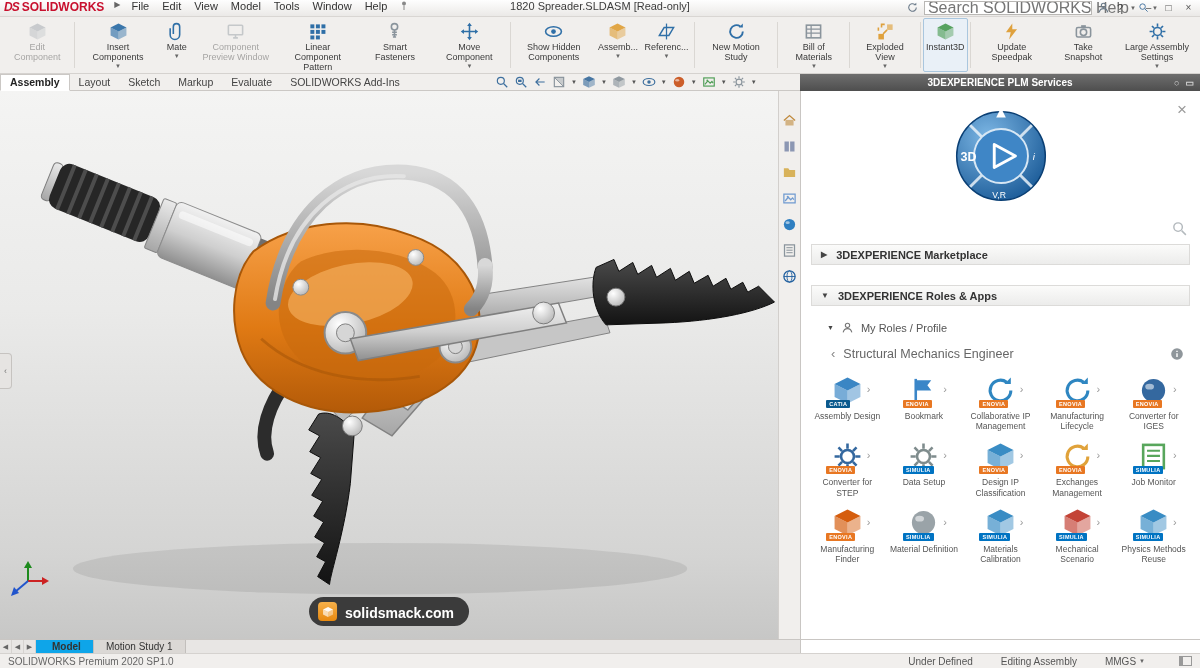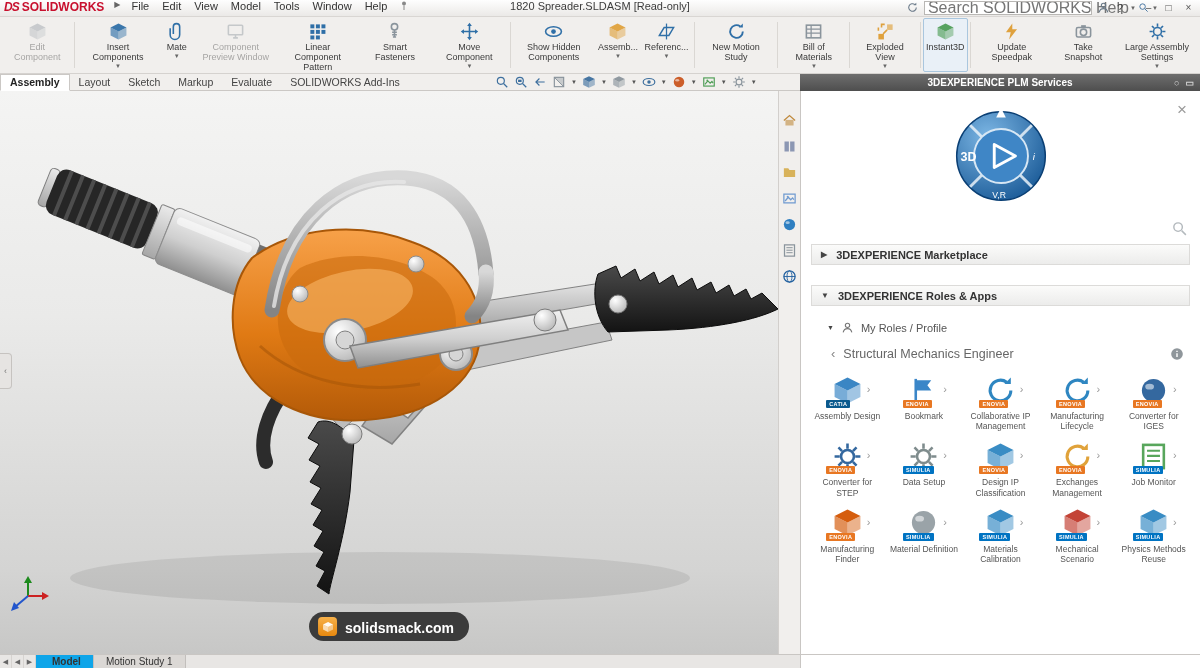--- a/index.html
+++ b/index.html
@@ -814,14 +814,25 @@
   <div class="bottomtabs">
     <span class="bt-nav">◀</span>
     <span class="bt-nav">◀</span>
     <span class="bt-nav">▶</span>
     <div class="mtab active">Model</div>
     <div class="mtab">Motion Study 1</div>
     <div class="bt-fill"></div>
     <div class="bt-right"></div>
   </div>
 
+  <div class="statusbar">
+    <span class="sb-left">SOLIDWORKS Premium 2020 SP1.0</span>
+    <span class="sb-spacer"></span>
+    <span>Under Defined</span>
+    <span>Editing Assembly</span>
+    <span class="sb-units">
+      <span>MMGS</span>
+      <span class="sb-caret mini-caret">▼</span>
+    </span>
+    <span class="sb-panel-icon"></span>
+  </div>
 
 </div>
 
 </body></html>

